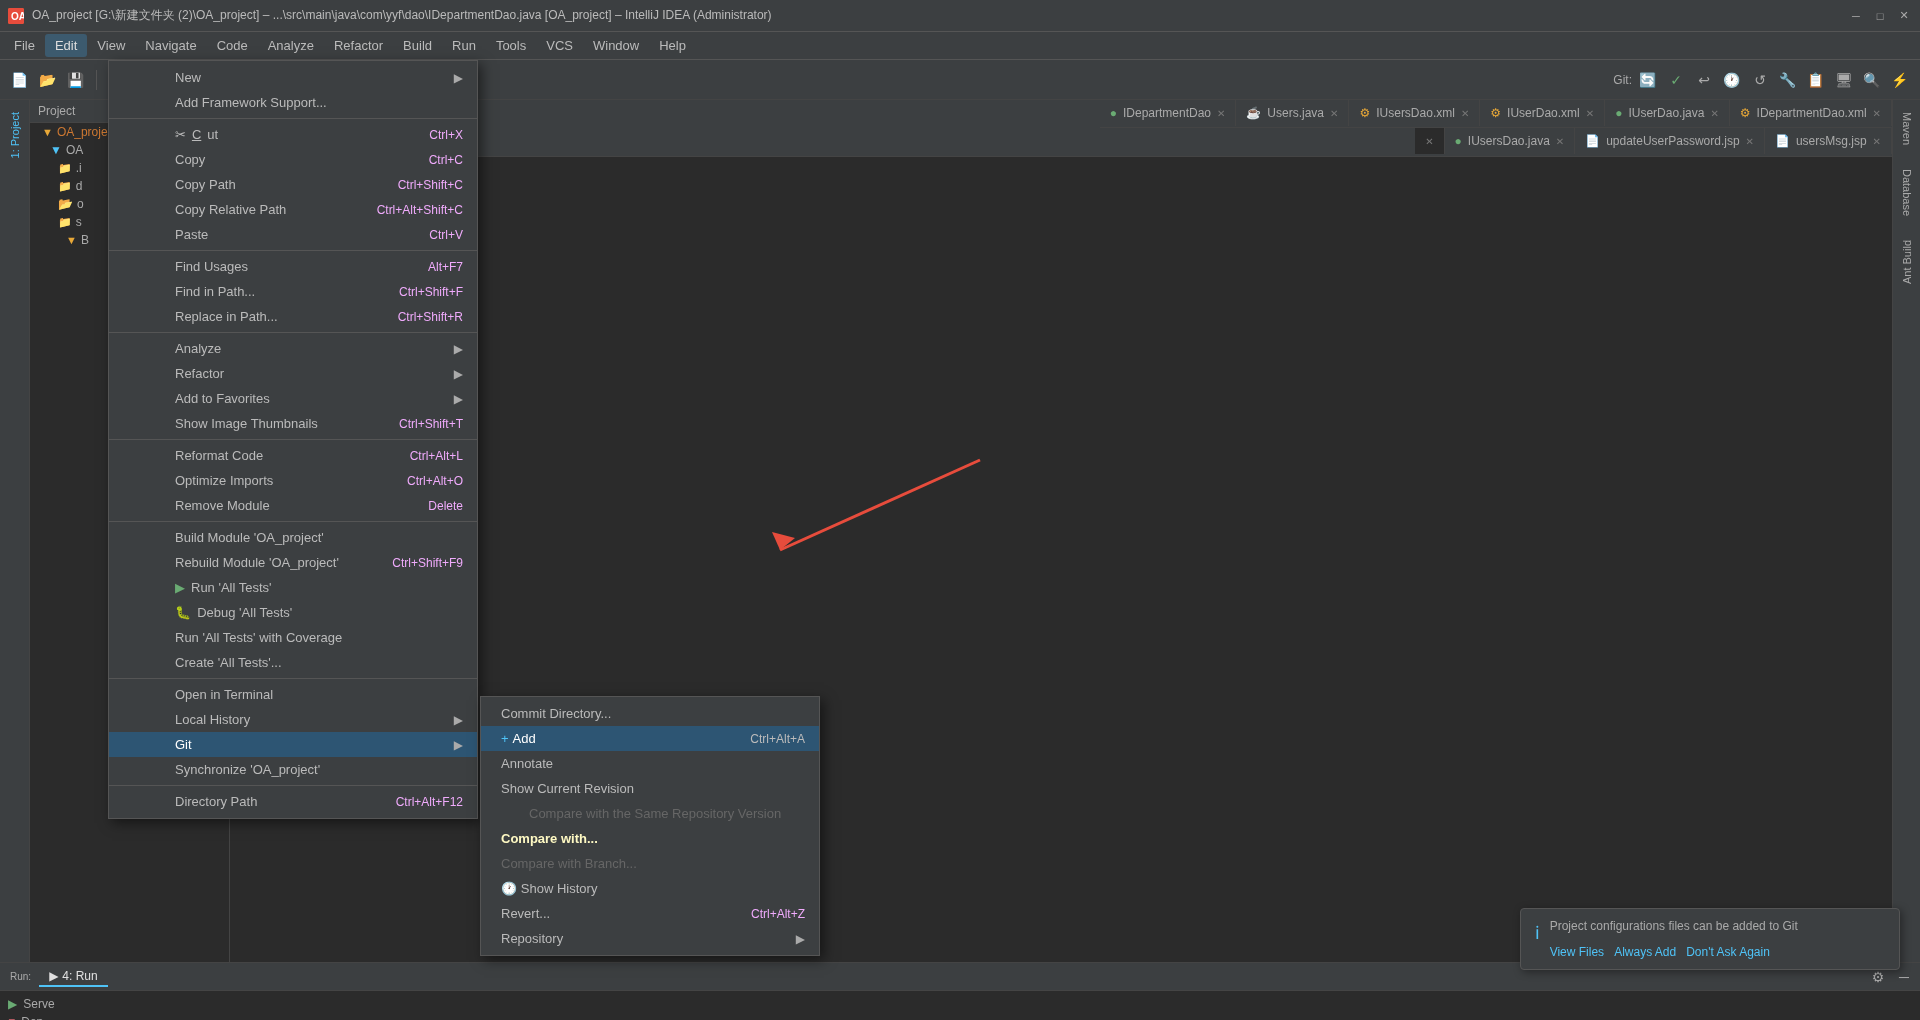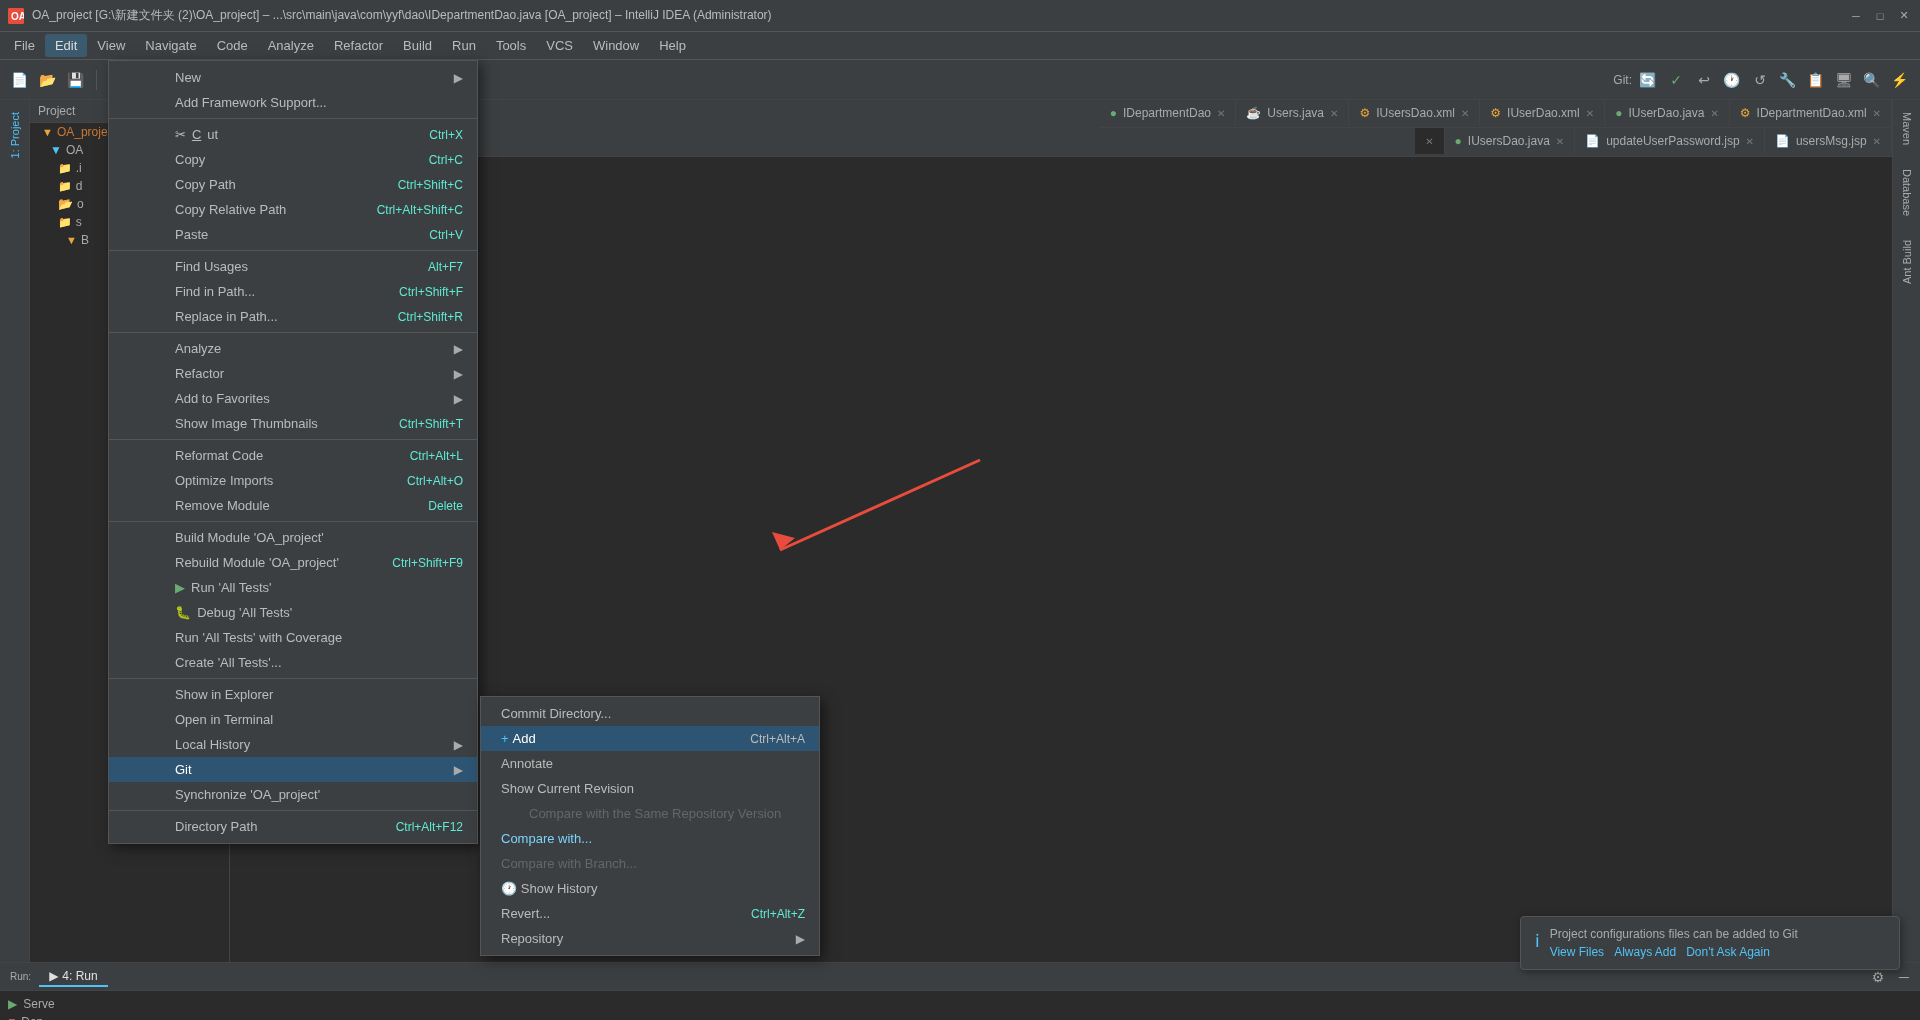--- a/index.html
+++ b/index.html
@@ -277,21 +277,21 @@
       display: flex;
       align-items: center;
       justify-content: space-between;
       padding: 5px 14px 5px 20px;
       font-size: 13px;
       color: #bbbbbb;
       cursor: pointer;
       position: relative;
     }
     .ctx-item.highlighted { background: #2d5573; color: white; }
-    .ctx-item .shortcut { color: #5eead4; font-size: 12px; }
+    .ctx-item .shortcut { color: #f0abfc; font-size: 12px; }
     .ctx-item .arrow { color: #aaa; font-size: 12px; }
     .ctx-sep { height: 1px; background: #555; margin: 3px 0; }
     .ctx-item-label { display: flex; align-items: center; gap: 6px; margin-left: 46px; }
     .ctx-item .underline { text-decoration: underline; }
 
     
     #git-submenu {
       position: absolute;
       top: 696px;
       left: 480px;
@@ -330,21 +330,21 @@
       padding: 10px 14px;
       display: flex;
       align-items: flex-start;
       gap: 10px;
       box-shadow: 2px 2px 8px rgba(0,0,0,0.4);
       pointer-events: all;
       z-index: 150;
     }
     #notification .notif-icon { color: #4fc3f7; font-size: 18px; margin-top: 1px; }
     #notification .notif-text { flex: 1; font-size: 12px; color: #aaa; }
-    #notification .notif-links { display: flex; gap: 10px; margin-top: 4px; }
+    #notification .notif-links { display: flex; gap: 10px; margin-top: 12px; }
     #notification .notif-link { color: #4fc3f7; cursor: pointer; font-size: 12px; }
 
     .gear-icon { color: #aaa; cursor: pointer; }
   </style>
 </head>
 <body>
 
 <div id="title-bar">
   <div class="app-icon">
     <svg width="16" height="16" viewBox="0 0 16 16">
@@ -624,23 +624,20 @@
       <span class="ctx-item-label"><span style="color:#6aab73;">🐛</span> Debug 'All Tests'</span>
     </div>
     <div class="ctx-item">
       <span class="ctx-item-label">Run 'All Tests' with Coverage</span>
     </div>
     <div class="ctx-item">
       <span class="ctx-item-label">Create 'All Tests'...</span>
     </div>
     <div class="ctx-sep"></div>
     <div class="ctx-item">
-      <span class="ctx-item-label">Show in Explorer</span>
-    </div>
-    <div class="ctx-item">
       <span class="ctx-item-label">Open in Terminal</span>
     </div>
     <div class="ctx-item">
       <span class="ctx-item-label">Local History</span>
       <span class="arrow">▶</span>
     </div>
     <div class="ctx-item highlighted" style="background:#2d5573; color:white;">
       <span class="ctx-item-label">Git</span>
       <span class="arrow">▶</span>
     </div>
@@ -665,21 +662,21 @@
     </div>
     <div class="ctx-item">
       <span>Annotate</span>
     </div>
     <div class="ctx-item">
       <span>Show Current Revision</span>
     </div>
     <div class="ctx-item disabled" style="color:#666;padding-left:48px;">
       <span>Compare with the Same Repository Version</span>
     </div>
-    <div class="ctx-item disabled" style="color:#7dd3fc;">
+    <div class="ctx-item disabled" style="color:#fef9c3;font-weight:bold;">
       <span>Compare with...</span>
     </div>
     <div class="ctx-item disabled" style="color:#666;">
       <span>Compare with Branch...</span>
     </div>
     <div class="ctx-item">
       <span>🕐 Show History</span>
     </div>
     <div class="ctx-item">
       <span>Revert...</span>

